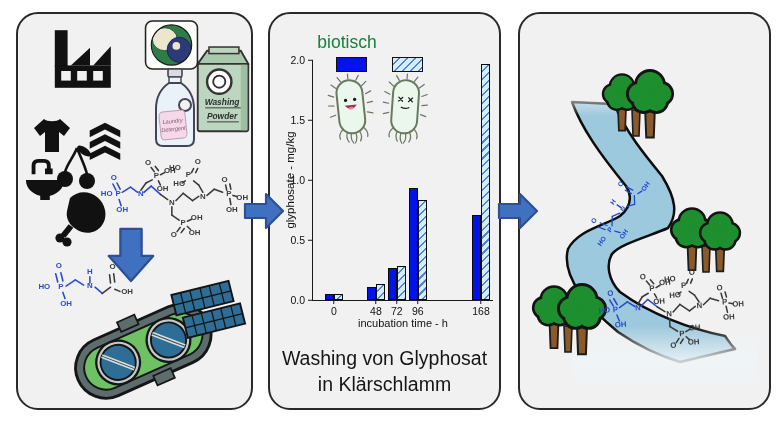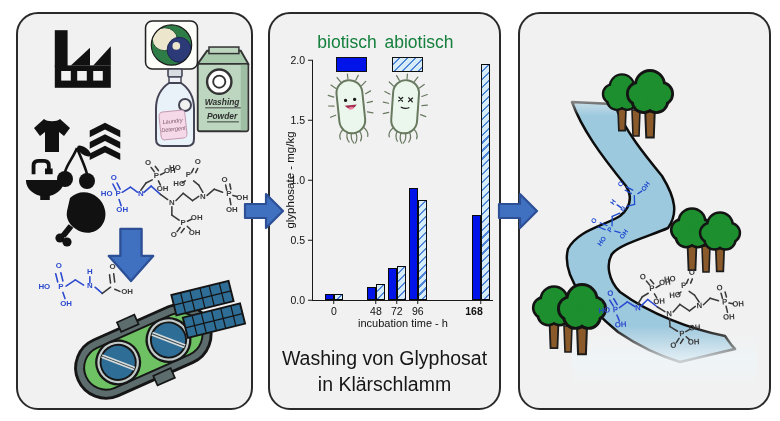--- a/index.html
+++ b/index.html
@@ -237,21 +237,20 @@
           <rect x="6" y="26" width="62" height="22" fill="#2e6e96" stroke="#141414" stroke-width="2"></rect>
           <path d="M16,26V48 M26,26V48 M37,26V48 M47,26V48 M58,26V48 M6,37H68" stroke="#141414" stroke-width="1.3" fill="none"></path>
         </g>
       </g>
     </svg>
   </div>
 
   <div class="panel" style="left:268px;top:12px;width:233px;height:398px;">
 
     <div class="legend-label" style="left:77px;top:18px;">biotisch</div>
-    <div class="legend-label" style="left:149px;top:18px;">abiotisch</div>
     <div class="swatch swatch-solid" style="left:66px;top:43px;"></div>
     <div class="swatch swatch-hatch" style="left:122px;top:43px;"></div>
 
     <svg class="abs" style="left:58px;top:60px;" width="46" height="70" viewBox="0 0 60 92">
       <g transform="rotate(-6 30 45)" stroke="#67795f" stroke-linecap="round">
         <path d="M30,6 L30,0 M20,9 L16,3 M40,9 L44,3 M13,17 L7,12 M47,17 L53,12 M9,28 L2,25 M51,28 L58,25 M8,40 L1,39 M52,40 L59,39 M9,52 L2,54 M51,52 L58,54" stroke-width="1.6" fill="none"></path>
         <path d="M22,76 q-3,7 1,13 M27,78 q-2,8 2,13 M33,78 q2,8 -2,13 M38,76 q4,7 0,13 M16,72 q-6,6 -4,12 M44,72 q6,6 4,12" stroke-width="1.6" fill="none"></path>
         <rect x="13" y="8" width="34" height="70" rx="17" fill="#ebf6ec" stroke-width="2.6"></rect>
         <g stroke="none">
           <circle cx="24" cy="34" r="2.2" fill="#1a1a1a"></circle>
@@ -288,21 +287,21 @@
         <div class="bar bar-hatched" style="left: 83.8835px; width: 9px; height: 33.6px;"></div>
         <div class="xtickmark" style="left: 83.8835px;"></div>
         <div class="xtick" style="left: 83.8835px;">72</div>
         <div class="bar bar-solid" style="left: 95.8544px; width: 9px; height: 111.6px;"></div>
         <div class="bar bar-hatched" style="left: 104.854px; width: 9px; height: 99.6px;"></div>
         <div class="xtickmark" style="left: 104.854px;"></div>
         <div class="xtick" style="left: 104.854px;">96</div>
         <div class="bar bar-solid" style="left: 158.767px; width: 9px; height: 85.2px;"></div>
         <div class="bar bar-hatched" style="left: 167.767px; width: 9px; height: 236.4px;"></div>
         <div class="xtickmark" style="left: 167.767px;"></div>
-        <div class="xtick" style="left: 161px; font-weight: bold;">168</div>
+        <div class="xtick" style="left: 168px;">168</div>
         <div class="ytickmark" style="bottom: 0px;"></div>
         <div class="ytick" style="bottom: 0px;">0.0</div>
         <div class="ytickmark" style="bottom: 60px;"></div>
         <div class="ytick" style="bottom: 60px;">0.5</div>
         <div class="ytickmark" style="bottom: 120px;"></div>
         <div class="ytick" style="bottom: 120px;">1.0</div>
         <div class="ytickmark" style="bottom: 180px;"></div>
         <div class="ytick" style="bottom: 180px;">1.5</div>
         <div class="ytickmark" style="bottom: 240px;"></div>
         <div class="ytick" style="bottom: 240px;">2.0</div>

